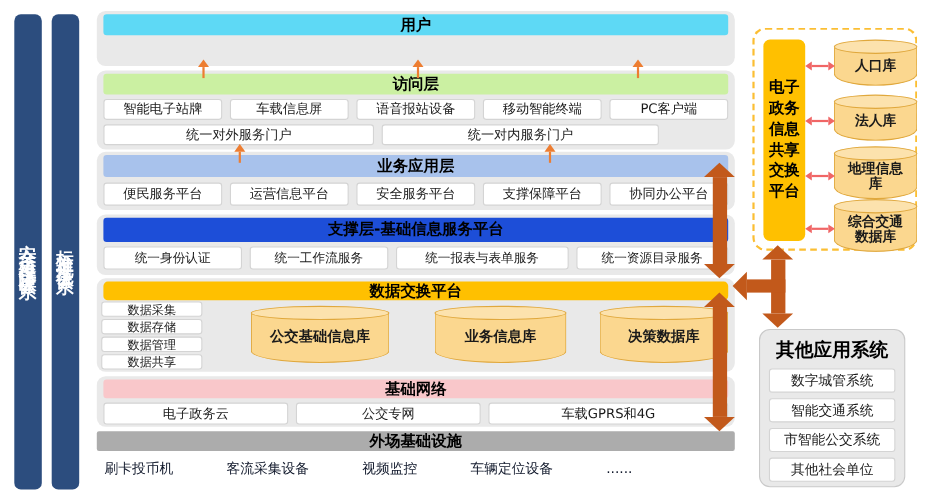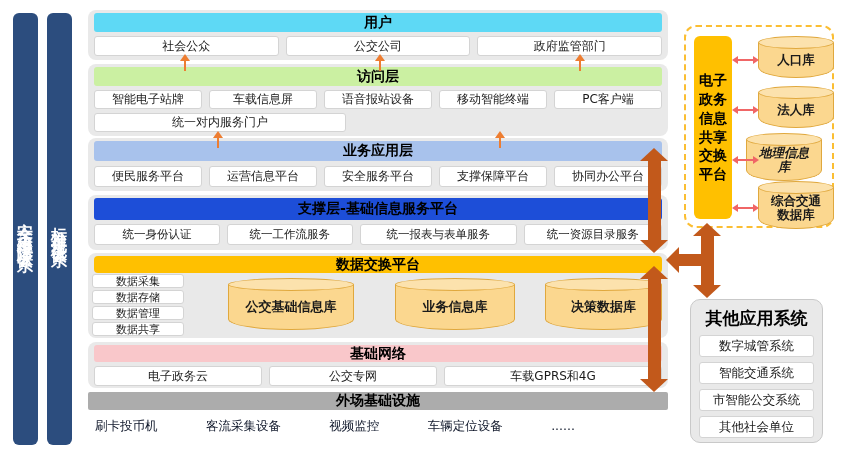--- a/index.html
+++ b/index.html
@@ -92,37 +92,33 @@
 
   <div class="pillar" style="left:13px;">
     <span>安全运维保障体系</span>
   </div>
   <div class="pillar" style="left:47px;">
     <span>标准规范体系</span>
   </div>
 
   <div class="panel" style="top:10px;height:50px;">
     <div class="hdr hdr-users">用户</div>
-    <div class="row">
-      <div class="wbox" style="height:18px;">社会公众</div>
-      <div class="wbox" style="height:18px;">公交公司</div>
-      <div class="wbox" style="height:18px;">政府监管部门</div>
-    </div>
   </div>
 
   <div class="panel" style="top:64px;height:72px;">
     <div class="hdr hdr-access">访问层</div>
     <div class="row">
       <div class="wbox" style="height:17px;">智能电子站牌</div>
       <div class="wbox" style="height:17px;">车载信息屏</div>
       <div class="wbox" style="height:17px;">语音报站设备</div>
       <div class="wbox" style="height:17px;">移动智能终端</div>
       <div class="wbox" style="height:17px;">PC客户端</div>
     </div>
     <div class="row" style="margin-top:4px;">
+      <div class="wbox" style="height:17px;flex:0 0 43%;">统一对外服务门户</div>
       <div class="wbox" style="height:17px;flex:0 0 44%;">统一对内服务门户</div>
     </div>
   </div>
 
   <div class="panel" style="top:138px;height:53px;">
     <div class="hdr hdr-business">业务应用层</div>
     <div class="row">
       <div class="wbox" style="height:19px;">便民服务平台</div>
       <div class="wbox" style="height:19px;">运营信息平台</div>
       <div class="wbox" style="height:19px;">安全服务平台</div>
@@ -181,21 +177,21 @@
   <div class="dashed-box">
     <div class="platform-box">
       <span>电子政务信息共享交换平台</span>
     </div>
     <div class="cyl" style="left:72px;top:16px;width:74px;height:34px;">
       <span style="font-size:12.5px;">人口库</span>
     </div>
     <div class="cyl" style="left:72px;top:66px;width:74px;height:34px;">
       <span style="font-size:12.5px;">法人库</span>
     </div>
-    <div class="cyl" style="left:60px;top:113px;width:74px;height:40px;font-style:italic;">
+    <div class="cyl" style="left:72px;top:113px;width:74px;height:40px;">
       <span style="font-size:12.5px;width:56px;">地理信息库</span>
     </div>
     <div class="cyl" style="left:72px;top:161px;width:74px;height:40px;">
       <span style="font-size:12.5px;width:56px;">综合交通数据库</span>
     </div>
     <div class="mra" style="left:46px;top:28px;">
         <i class="h-l"></i>
         <i class="line"></i>
         <i class="h-r"></i>
       </div>

